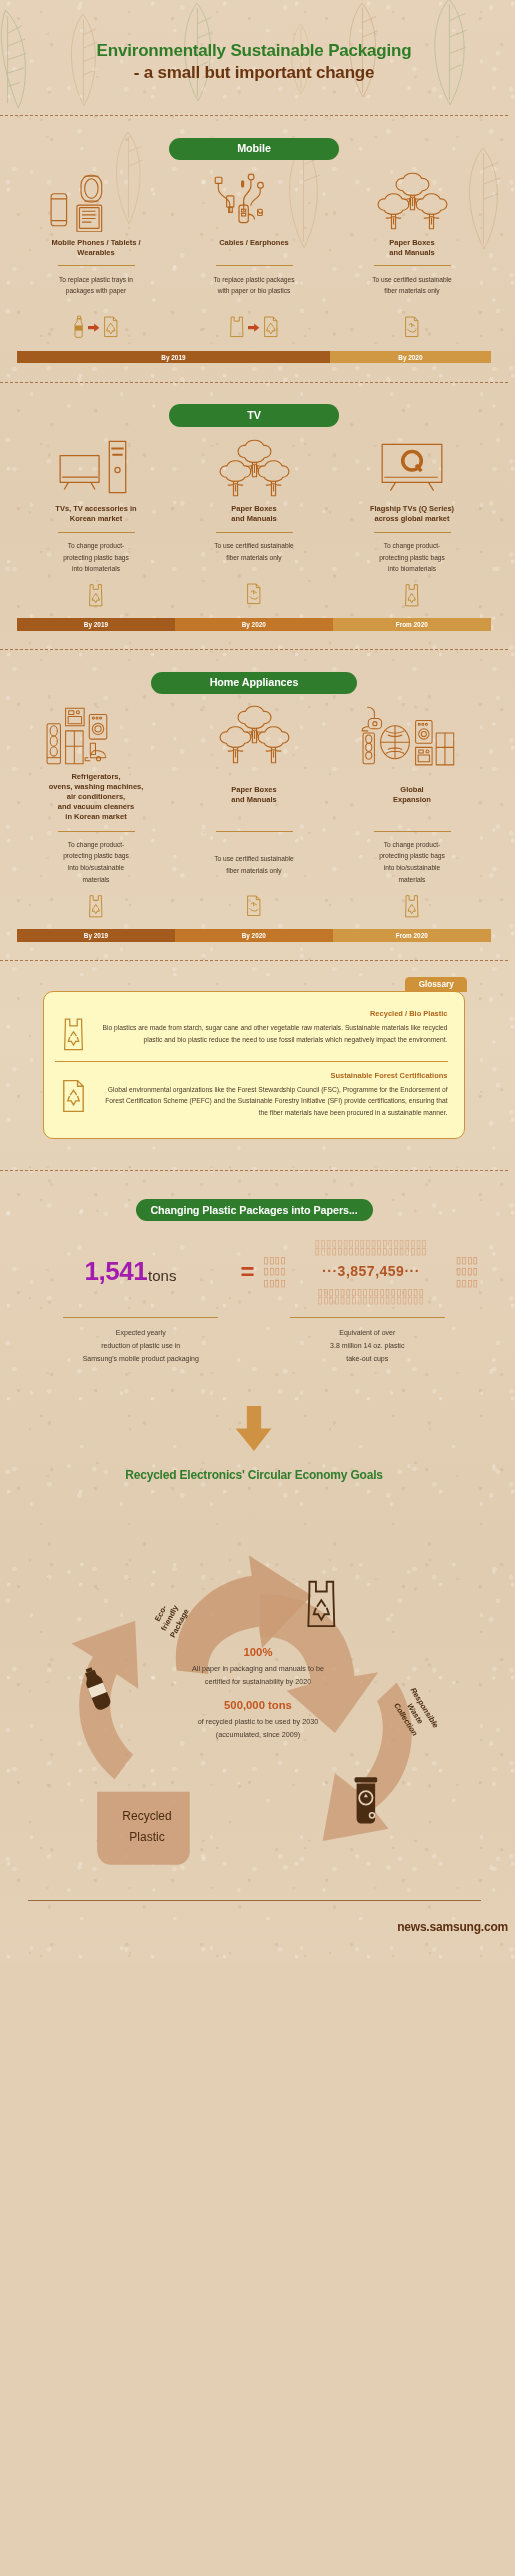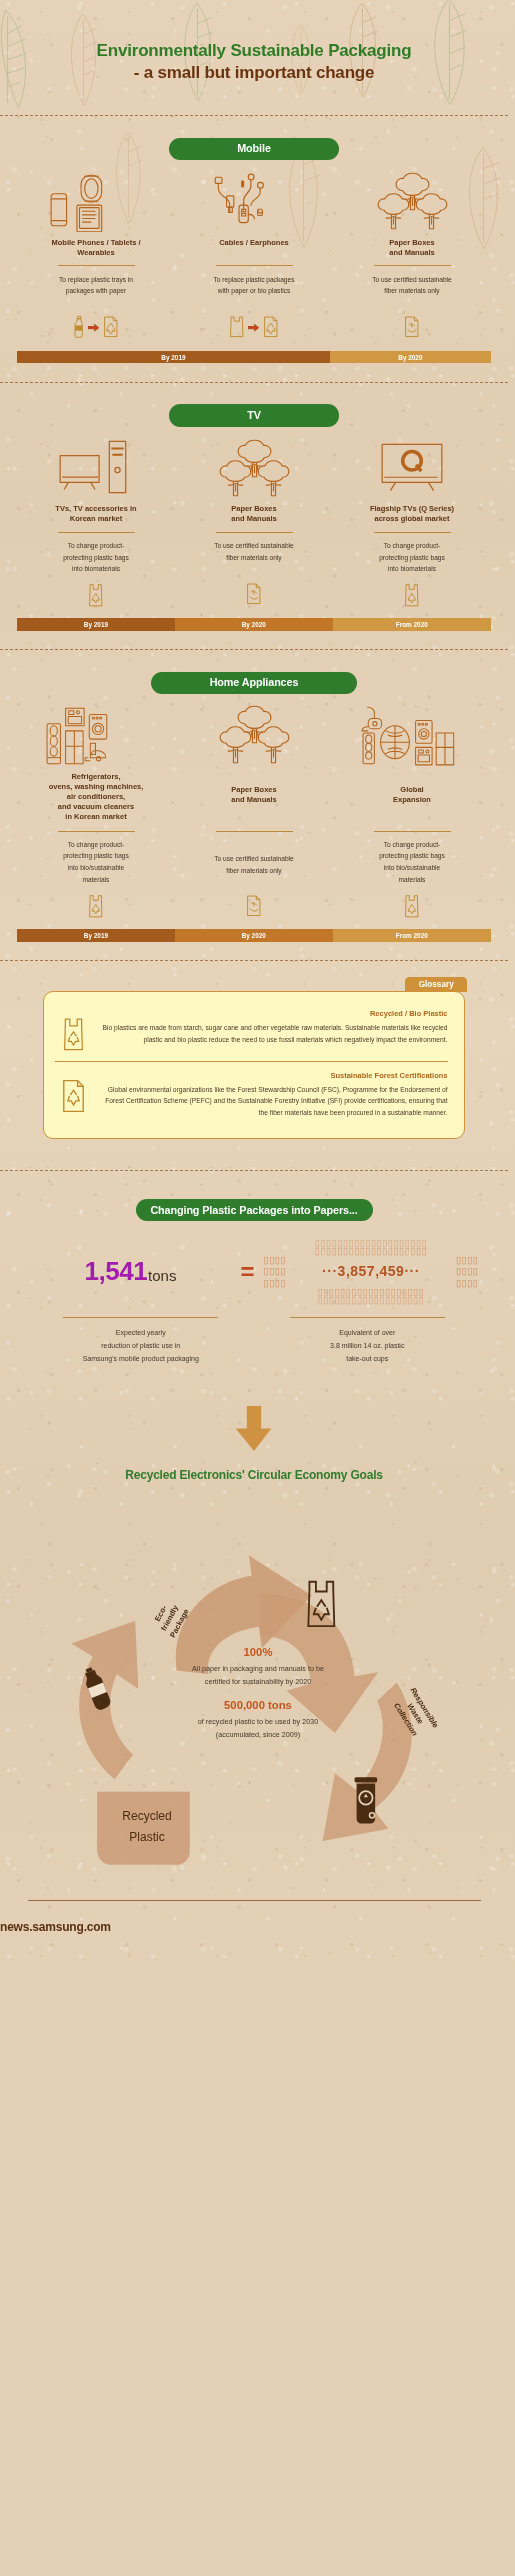--- a/index.html
+++ b/index.html
@@ -134,21 +134,21 @@
     letter-spacing: -0.2px; margin-bottom: 9.3px;
   }
   .circ-stage { position: relative; width: 516px; height: 381px; }
   .circ-svg { position: absolute; left: 0; top: 0; }
   .circ-text { position: absolute; text-align: center; width: 100%; }
   .goal-num { font-size: 11.3px; font-weight: bold; color: #c4551e; margin-bottom: 3.6px; }
   .goal-txt { font-size: 7.2px; color: #46372b; line-height: 1.85; white-space: pre-line; }
 
   .footer { padding: 12.4px 0 31px; }
   .foot-rule { width: 453px; margin: 0 auto 18.5px; border-top: 0.8px solid #9a6b42; }
-  .foot-url { text-align: left; font-size: 12px; font-weight: bold; color: #5b2f11;
+  .foot-url { text-align: right; font-size: 12px; font-weight: bold; color: #5b2f11;
               letter-spacing: -0.2px; }
 </style>
 </head>
 <body>
 
 <div id="paper-bg"></div>
 
 <svg class="leaf-deco" style="left:-10.3px;top:5.2px" width="93" height="129" viewBox="0 0 180 250">
   <g fill="none" stroke="#8fa977" stroke-width="1.6">
     <path d="M30 10 C70 50 80 140 55 200 C30 140 10 60 30 10Z"></path>

